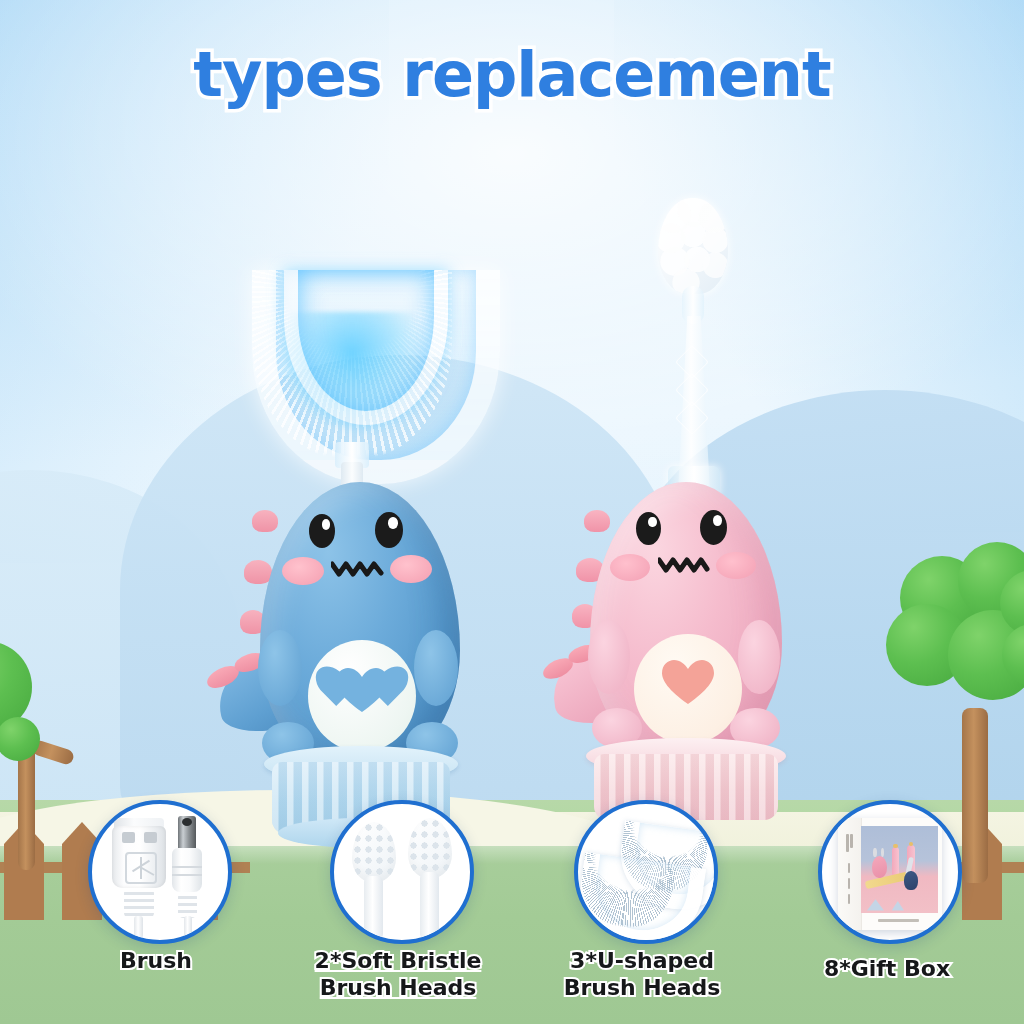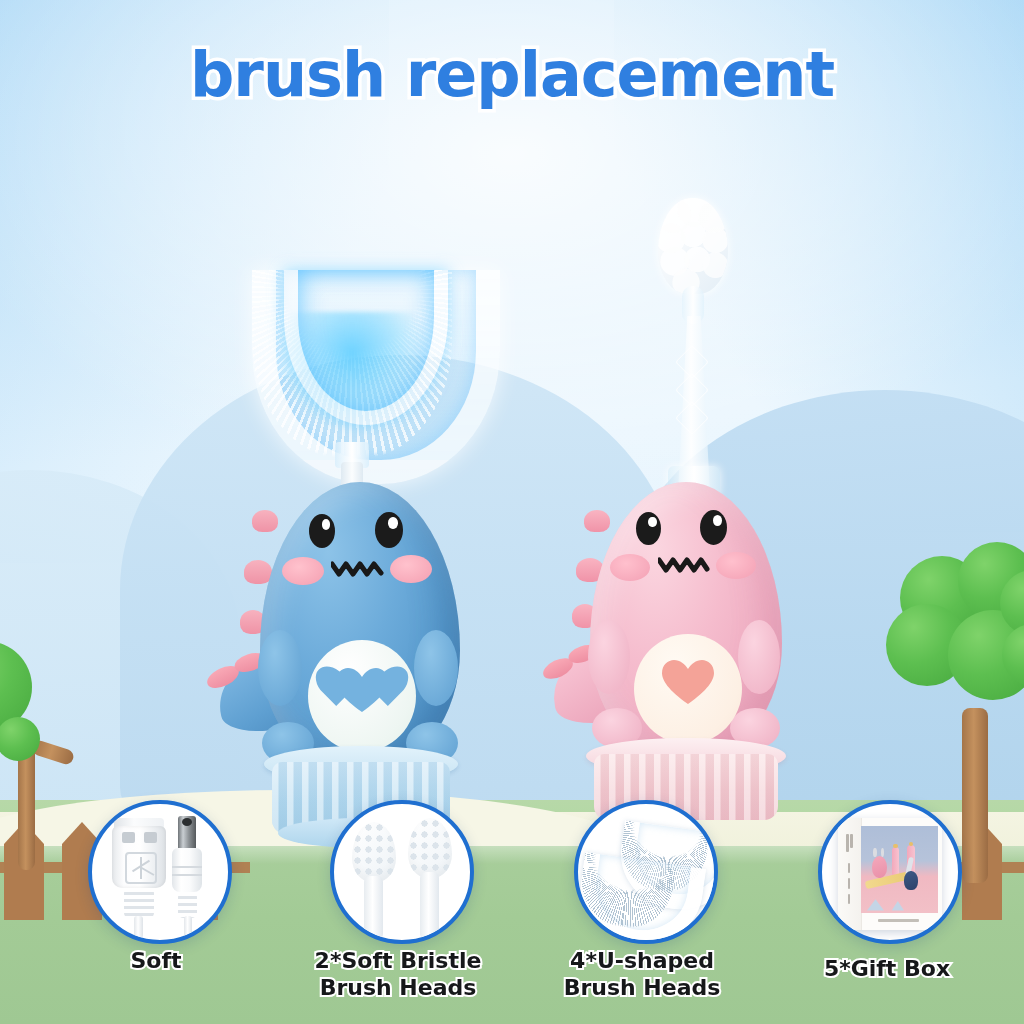--- a/index.html
+++ b/index.html
@@ -544,21 +544,21 @@
 
     <div class="ped-top" style="left:46px;top:548px;width:200px;height:36px;
       background:linear-gradient(180deg,#fdf0f2,#f5d2da);box-shadow:0 2px 4px rgba(190,130,150,.2);" data-name="pedestal-top-disc"></div>
     <div class="ped-body" style="left:54px;top:564px;width:184px;height:66px;
       background:linear-gradient(180deg,#fadfe1 0%,#f3cbd1 55%,#eec0c8 100%);" data-name="pedestal-body"></div>
     <div style="position:absolute;left:54px;top:564px;width:184px;height:66px;border-radius:10px 10px 14px 14px;
       background:repeating-linear-gradient(90deg,rgba(255,255,255,.45) 0 6px,rgba(195,130,150,.12) 7px 15px);" data-name="pedestal-flutes"></div>
   </div>
 
   <div class="title" data-name="page-title">
-    <span data-name="title-line-2">brush replacement</span>
+    <span data-name="title-line-2">types replacement</span>
   </div>
 
   <div class="badge" style="left:88px;top:800px;width:136px;height:136px;" data-name="badge-usb-charging-cable">
     <div data-name="usb-cable-icon" style="position:absolute;inset:0;">
 
       <div class="usb-tip" style="left:22px;top:14px;width:50px;height:16px;" data-name="usb-a-tip"></div>
       <div class="usb-a" style="left:20px;top:22px;width:54px;height:62px;" data-name="usb-a-body"></div>
       <div class="usb-slot" style="left:30px;top:28px;width:13px;height:11px;" data-name="usb-a-slot"></div>
       <div class="usb-slot" style="left:52px;top:28px;width:13px;height:11px;" data-name="usb-a-slot"></div>
       <div class="usb-logo" style="left:33px;top:48px;width:28px;height:28px;" data-name="usb-logo">
@@ -570,54 +570,54 @@
       <div class="dc-barrel" style="left:86px;top:12px;width:18px;height:36px;" data-name="dc-plug-barrel"></div>
       <div class="dc-barrel-hole" style="left:90px;top:14px;width:10px;height:8px;" data-name="dc-plug-hole"></div>
       <div class="dc-body" style="left:80px;top:44px;width:30px;height:44px;" data-name="dc-plug-body"></div>
       <div class="dc-ring" style="left:80px;top:62px;width:30px;" data-name="dc-plug-ring"></div>
       <div class="dc-ring" style="left:80px;top:70px;width:30px;" data-name="dc-plug-ring"></div>
       <div class="strain" style="left:86px;top:88px;width:19px;height:26px;" data-name="dc-strain-relief"></div>
       <div class="cable" style="left:92px;top:112px;width:8px;height:24px;" data-name="dc-cable-wire"></div>
     </div>
   </div>
   <div class="caption" style="left:46px;top:948px;width:220px;" data-name="caption-usb-charging-cable">
-    <span data-name="caption-line-2">Soft</span>
+    <span data-name="caption-line-2">Brush</span>
   </div>
 
   <div class="badge" style="left:330px;top:800px;width:136px;height:136px;" data-name="badge-soft-bristle-brush-heads">
     <div data-name="bristle-brush-head-icon" style="position:absolute;inset:0;">
       <div class="sb-head" style="left:18px;top:18px;width:44px;height:60px;" data-name="brush-head-left">
         <div class="sb-dots" data-name="brush-bristle-dots"></div>
       </div>
       <div class="sb-stem" style="left:30px;top:72px;width:19px;height:64px;" data-name="brush-stem-left"></div>
       <div class="sb-head" style="left:74px;top:14px;width:44px;height:60px;" data-name="brush-head-right">
         <div class="sb-dots" data-name="brush-bristle-dots"></div>
       </div>
       <div class="sb-stem" style="left:86px;top:68px;width:19px;height:68px;" data-name="brush-stem-right"></div>
     </div>
   </div>
-  <div class="caption" style="left:288px;top:948px;width:220px;" data-name="caption-soft-bristle-brush-heads">
+  <div class="caption" style="left:288px;top:948px;width:220px;text-decoration:underline;" data-name="caption-soft-bristle-brush-heads">
     <span data-name="caption-line-1">2*Soft Bristle</span>
     <span data-name="caption-line-2">Brush Heads</span>
   </div>
 
   <div class="badge" style="left:574px;top:800px;width:136px;height:136px;" data-name="badge-u-shaped-brush-heads">
     <div data-name="u-shaped-brush-head-icon" style="position:absolute;inset:0;">
       <div class="ubadge-u" style="left:42px;top:22px;width:86px;height:66px;transform:rotate(8deg);" data-name="u-head-back">
         <div class="ubadge-ring" data-name="u-head-shell"></div>
         <div class="ubadge-bristle" data-name="u-head-bristles"></div>
       </div>
       <div class="ubadge-u" style="left:2px;top:54px;width:92px;height:70px;transform:rotate(8deg);" data-name="u-head-front">
         <div class="ubadge-ring" data-name="u-head-shell"></div>
         <div class="ubadge-bristle" data-name="u-head-bristles"></div>
       </div>
     </div>
   </div>
   <div class="caption" style="left:530px;top:948px;width:224px;" data-name="caption-u-shaped-brush-heads">
-    <span data-name="caption-line-1">4*U-shaped</span>
+    <span data-name="caption-line-1">3*U-shaped</span>
     <span data-name="caption-line-2">Brush Heads</span>
   </div>
 
   <div class="badge" style="left:818px;top:800px;width:136px;height:136px;" data-name="badge-gift-box">
     <div class="giftbox" style="left:16px;top:14px;width:104px;height:112px;" data-name="gift-box-icon">
       <div class="gb-spine" data-name="gift-box-spine">
         <div class="gb-txt-v" style="left:36%;top:14%;width:3px;height:16%;" data-name="gift-box-spine-text"></div>
         <div class="gb-txt-v" style="left:52%;top:14%;width:3px;height:13%;" data-name="gift-box-spine-text"></div>
         <div class="gb-txt-v" style="left:44%;top:40%;width:2px;height:9%;" data-name="gift-box-spine-text"></div>
         <div class="gb-txt-v" style="left:44%;top:54%;width:2px;height:9%;" data-name="gift-box-spine-text"></div>
@@ -637,17 +637,17 @@
         </div>
         <div class="gb-brush" data-name="gift-box-brush"></div>
         <div class="gb-blue" data-name="gift-box-blue-toothbrush"></div>
         <div class="gb-rock" style="left:8%;top:84%;width:22%;height:13%;" data-name="gift-box-rock"></div>
         <div class="gb-rock" style="left:40%;top:86%;width:16%;height:11%;" data-name="gift-box-rock"></div>
       </div>
       <div class="gb-txt" style="left:38%;top:90%;width:40%;height:3px;" data-name="gift-box-footer-text"></div>
     </div>
   </div>
   <div class="caption" style="left:780px;top:956px;width:214px;" data-name="caption-gift-box">
-    <span data-name="caption-line-1">5*Gift Box</span>
+    <span data-name="caption-line-1">8*Gift Box</span>
     <span data-name="caption-line-2"></span>
   </div>
 
 </div>
 
 </body></html>

